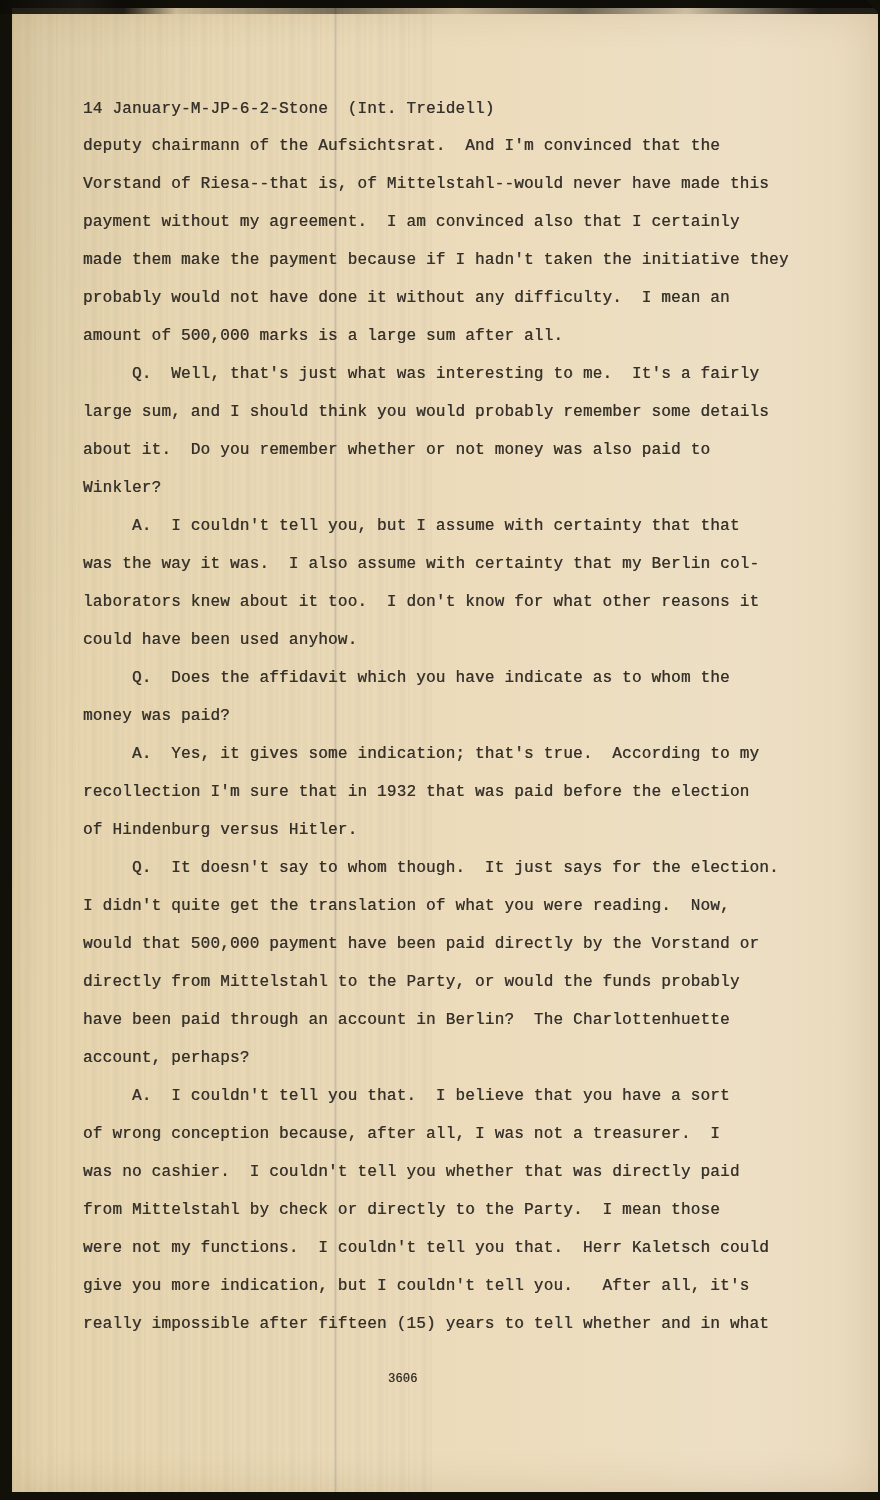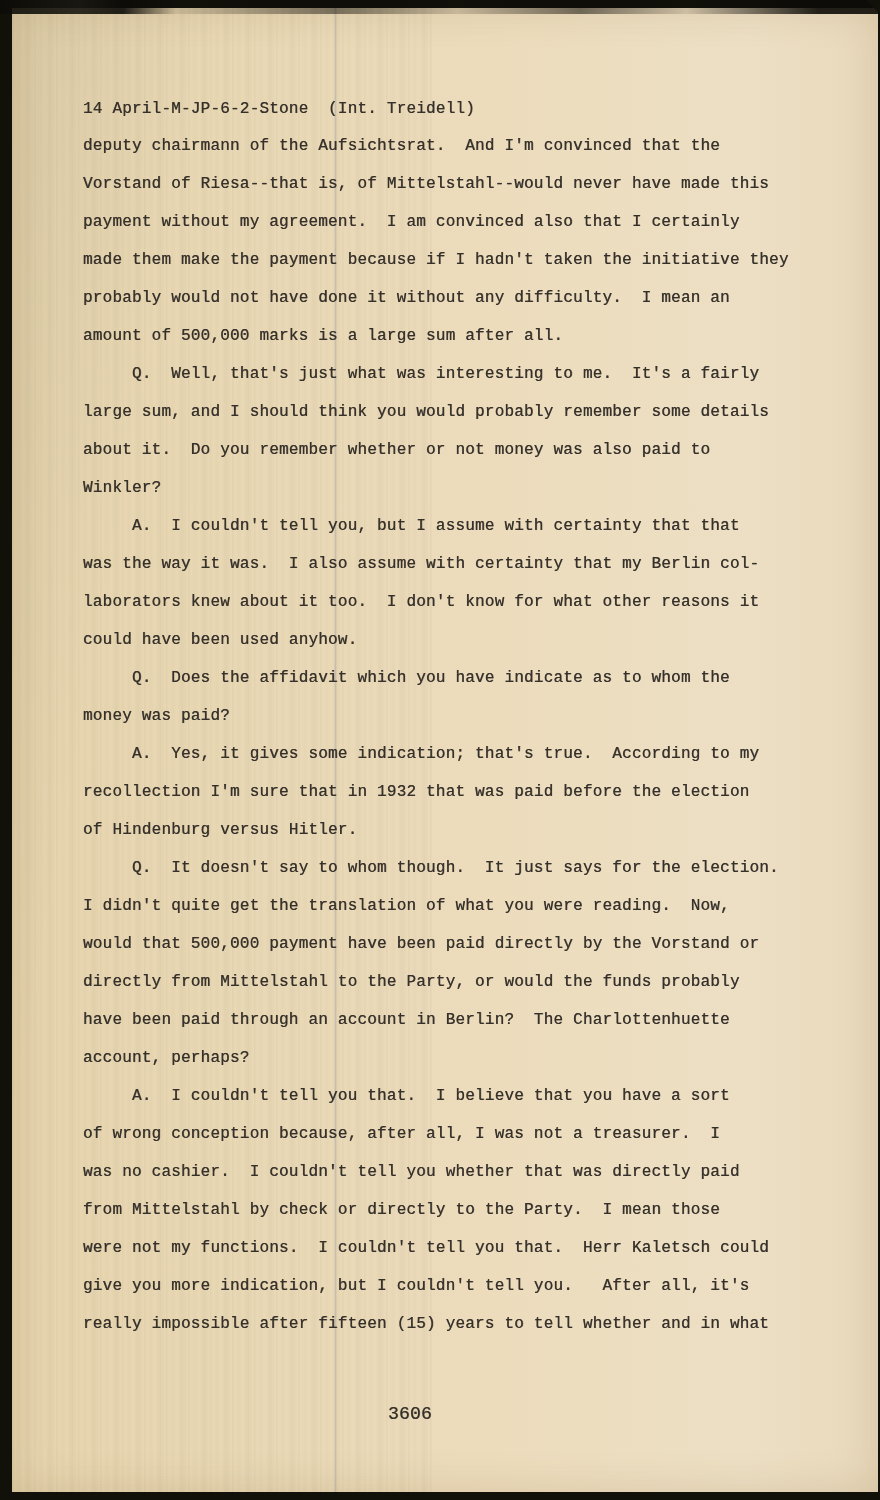--- a/index.html
+++ b/index.html
@@ -97,35 +97,35 @@
     top: 134px;
     font-size: 16px;
   }
   #body-lines .line {
     height: 38px;
     line-height: 24px;
   }
   #page-number {
     position: absolute;
     left: 388px;
-    top: 1404px;
-    font-size: 18px;
+    top: 1372px;
+    font-size: 12px;
     text-align: right;
   }
 </style>
 </head>
 <body>
 
 <div id="stage">
   <div id="paper"></div>
   <div id="streaks"></div>
   <div id="crease"></div>
   <div id="top-shadow"></div>
   <div id="corner-cut"></div>
 
   <div id="header" class="typed">
-    <div>14 April-M-JP-6-2-Stone  (Int. Treidell)</div>
+    <div>14 January-M-JP-6-2-Stone  (Int. Treidell)</div>
   </div>
 
   <div id="body-lines" class="typed"><div class="line">deputy chairmann of the Aufsichtsrat.  And I'm convinced that the</div><div class="line">Vorstand of Riesa--that is, of Mittelstahl--would never have made this</div><div class="line">payment without my agreement.  I am convinced also that I certainly</div><div class="line">made them make the payment because if I hadn't taken the initiative they</div><div class="line">probably would not have done it without any difficulty.  I mean an</div><div class="line">amount of 500,000 marks is a large sum after all.</div><div class="line">     Q.  Well, that's just what was interesting to me.  It's a fairly</div><div class="line">large sum, and I should think you would probably remember some details</div><div class="line">about it.  Do you remember whether or not money was also paid to</div><div class="line">Winkler?</div><div class="line">     A.  I couldn't tell you, but I assume with certainty that that</div><div class="line">was the way it was.  I also assume with certainty that my Berlin col-</div><div class="line">laborators knew about it too.  I don't know for what other reasons it</div><div class="line">could have been used anyhow.</div><div class="line">     Q.  Does the affidavit which you have indicate as to whom the</div><div class="line">money was paid?</div><div class="line">     A.  Yes, it gives some indication; that's true.  According to my</div><div class="line">recollection I'm sure that in 1932 that was paid before the election</div><div class="line">of Hindenburg versus Hitler.</div><div class="line">     Q.  It doesn't say to whom though.  It just says for the election.</div><div class="line">I didn't quite get the translation of what you were reading.  Now,</div><div class="line">would that 500,000 payment have been paid directly by the Vorstand or</div><div class="line">directly from Mittelstahl to the Party, or would the funds probably</div><div class="line">have been paid through an account in Berlin?  The Charlottenhuette</div><div class="line">account, perhaps?</div><div class="line">     A.  I couldn't tell you that.  I believe that you have a sort</div><div class="line">of wrong conception because, after all, I was not a treasurer.  I</div><div class="line">was no cashier.  I couldn't tell you whether that was directly paid</div><div class="line">from Mittelstahl by check or directly to the Party.  I mean those</div><div class="line">were not my functions.  I couldn't tell you that.  Herr Kaletsch could</div><div class="line">give you more indication, but I couldn't tell you.   After all, it's</div><div class="line">really impossible after fifteen (15) years to tell whether and in what</div></div>
 
   <div id="page-number" class="typed">3606</div>
 </div>
 
 </body></html>

